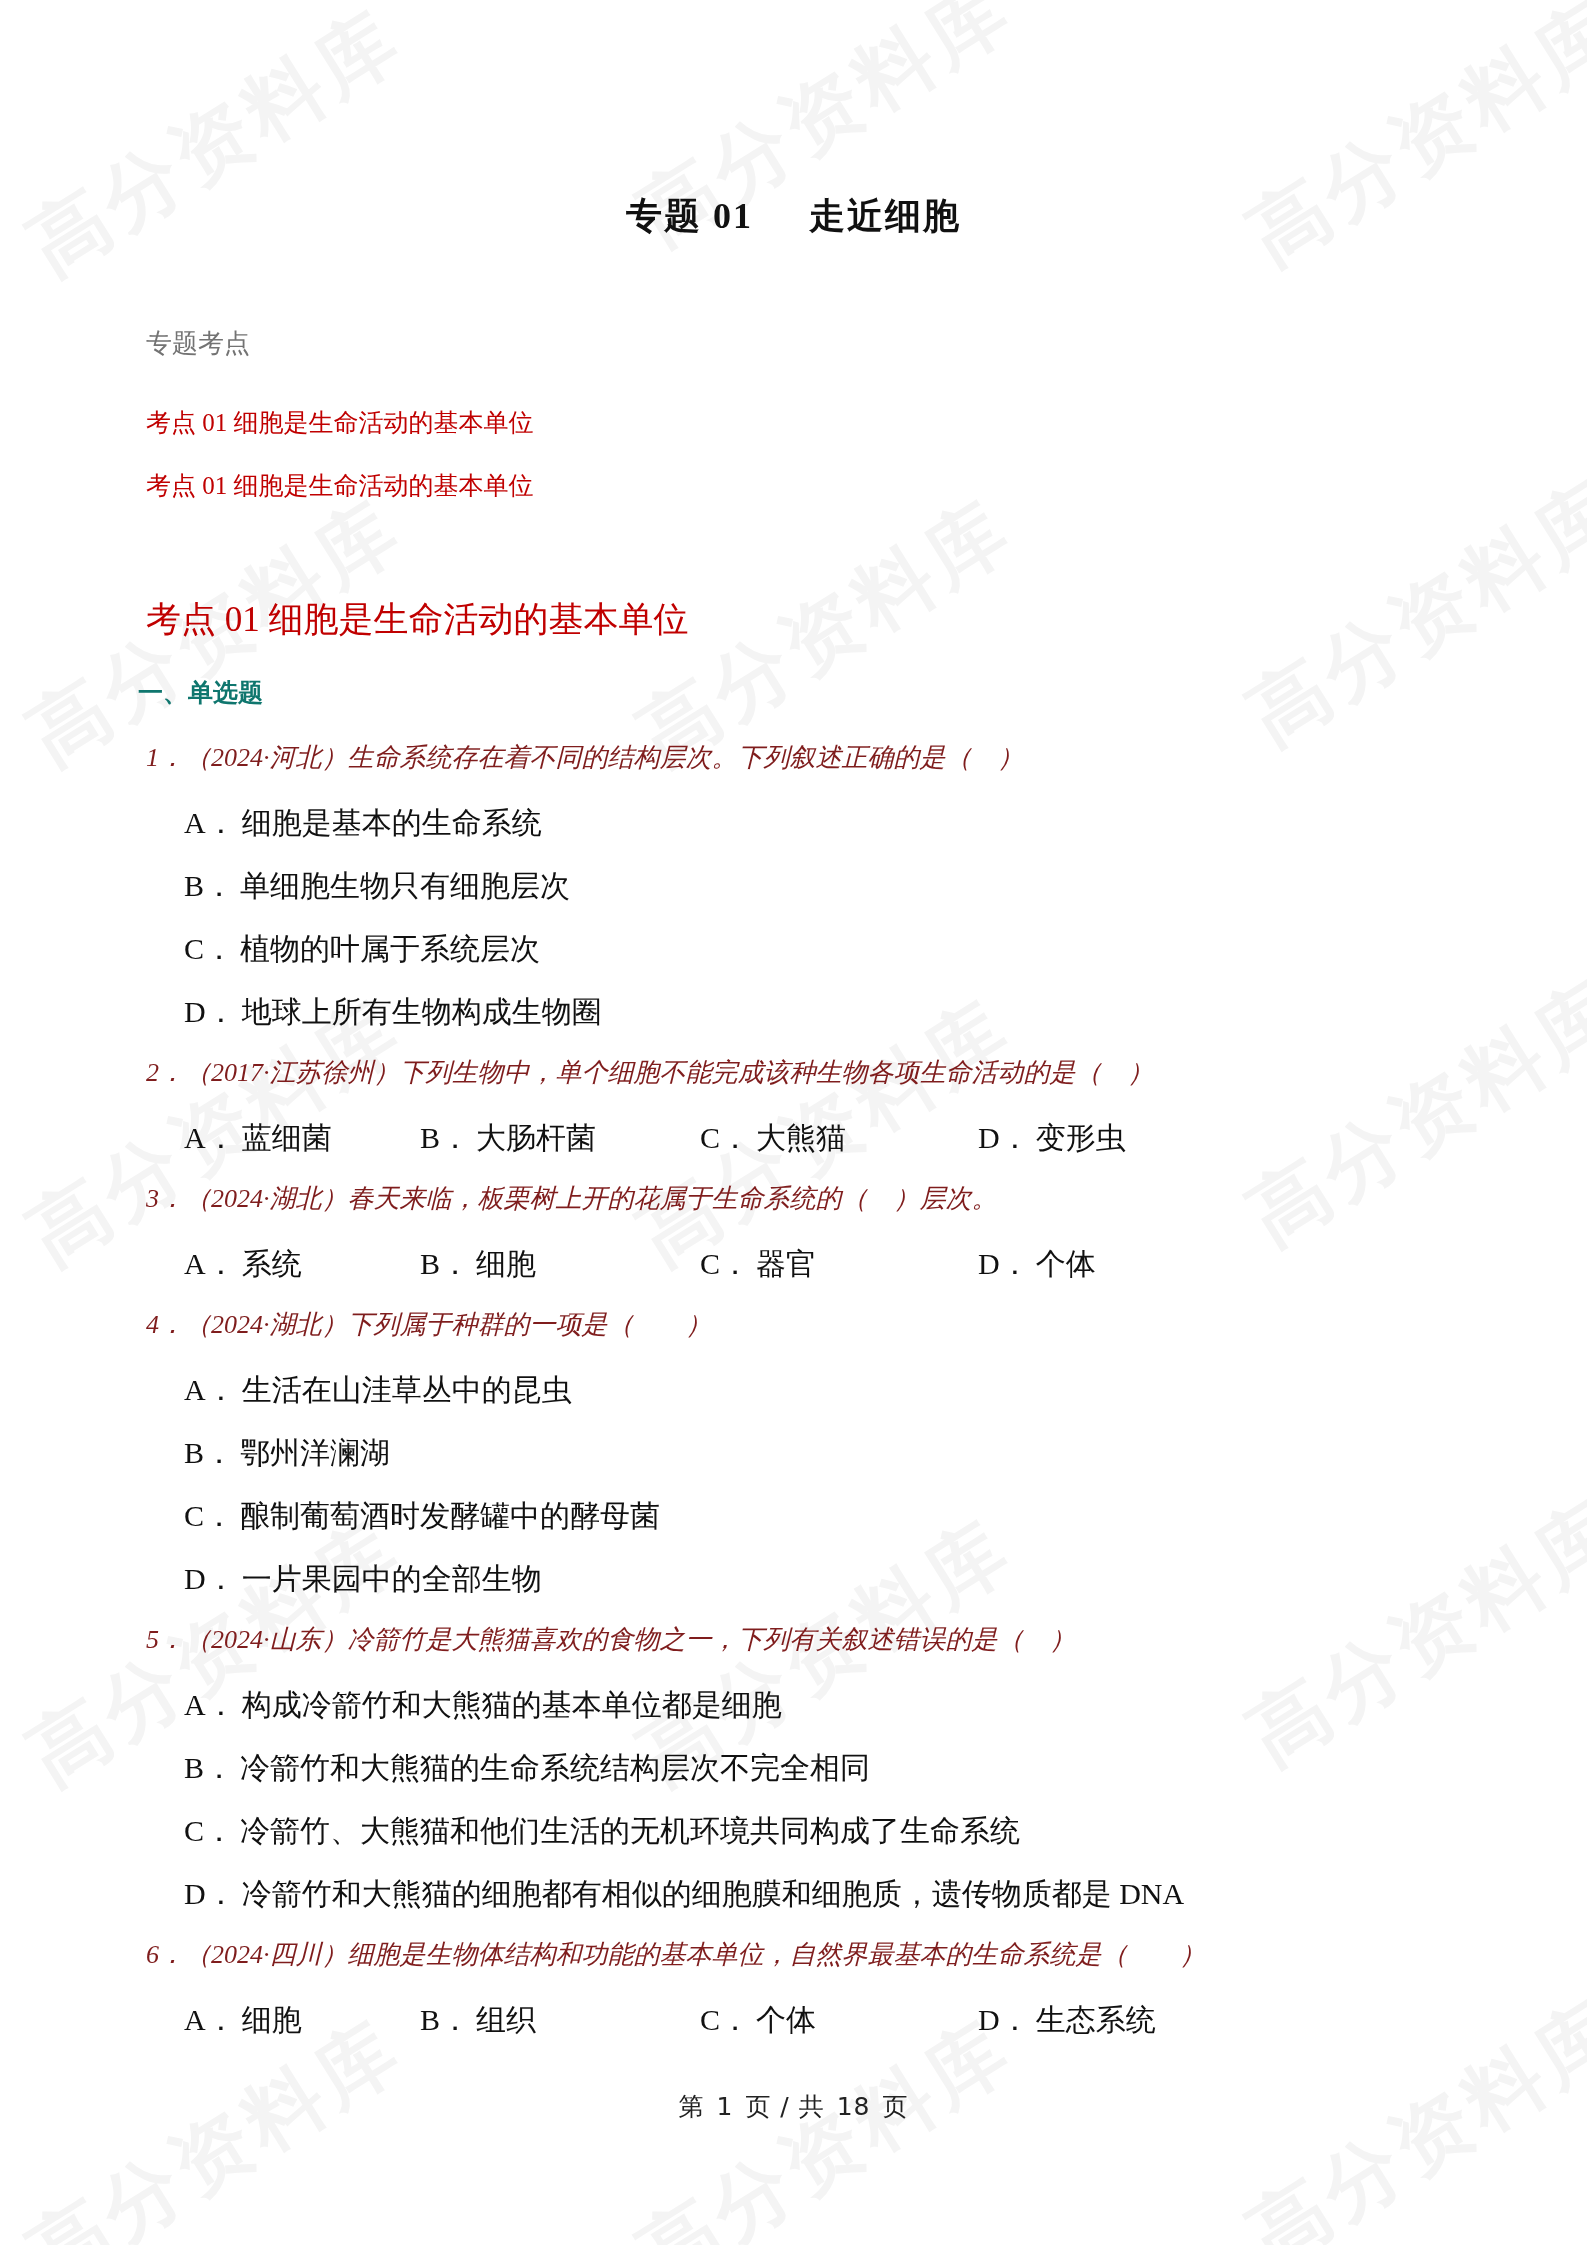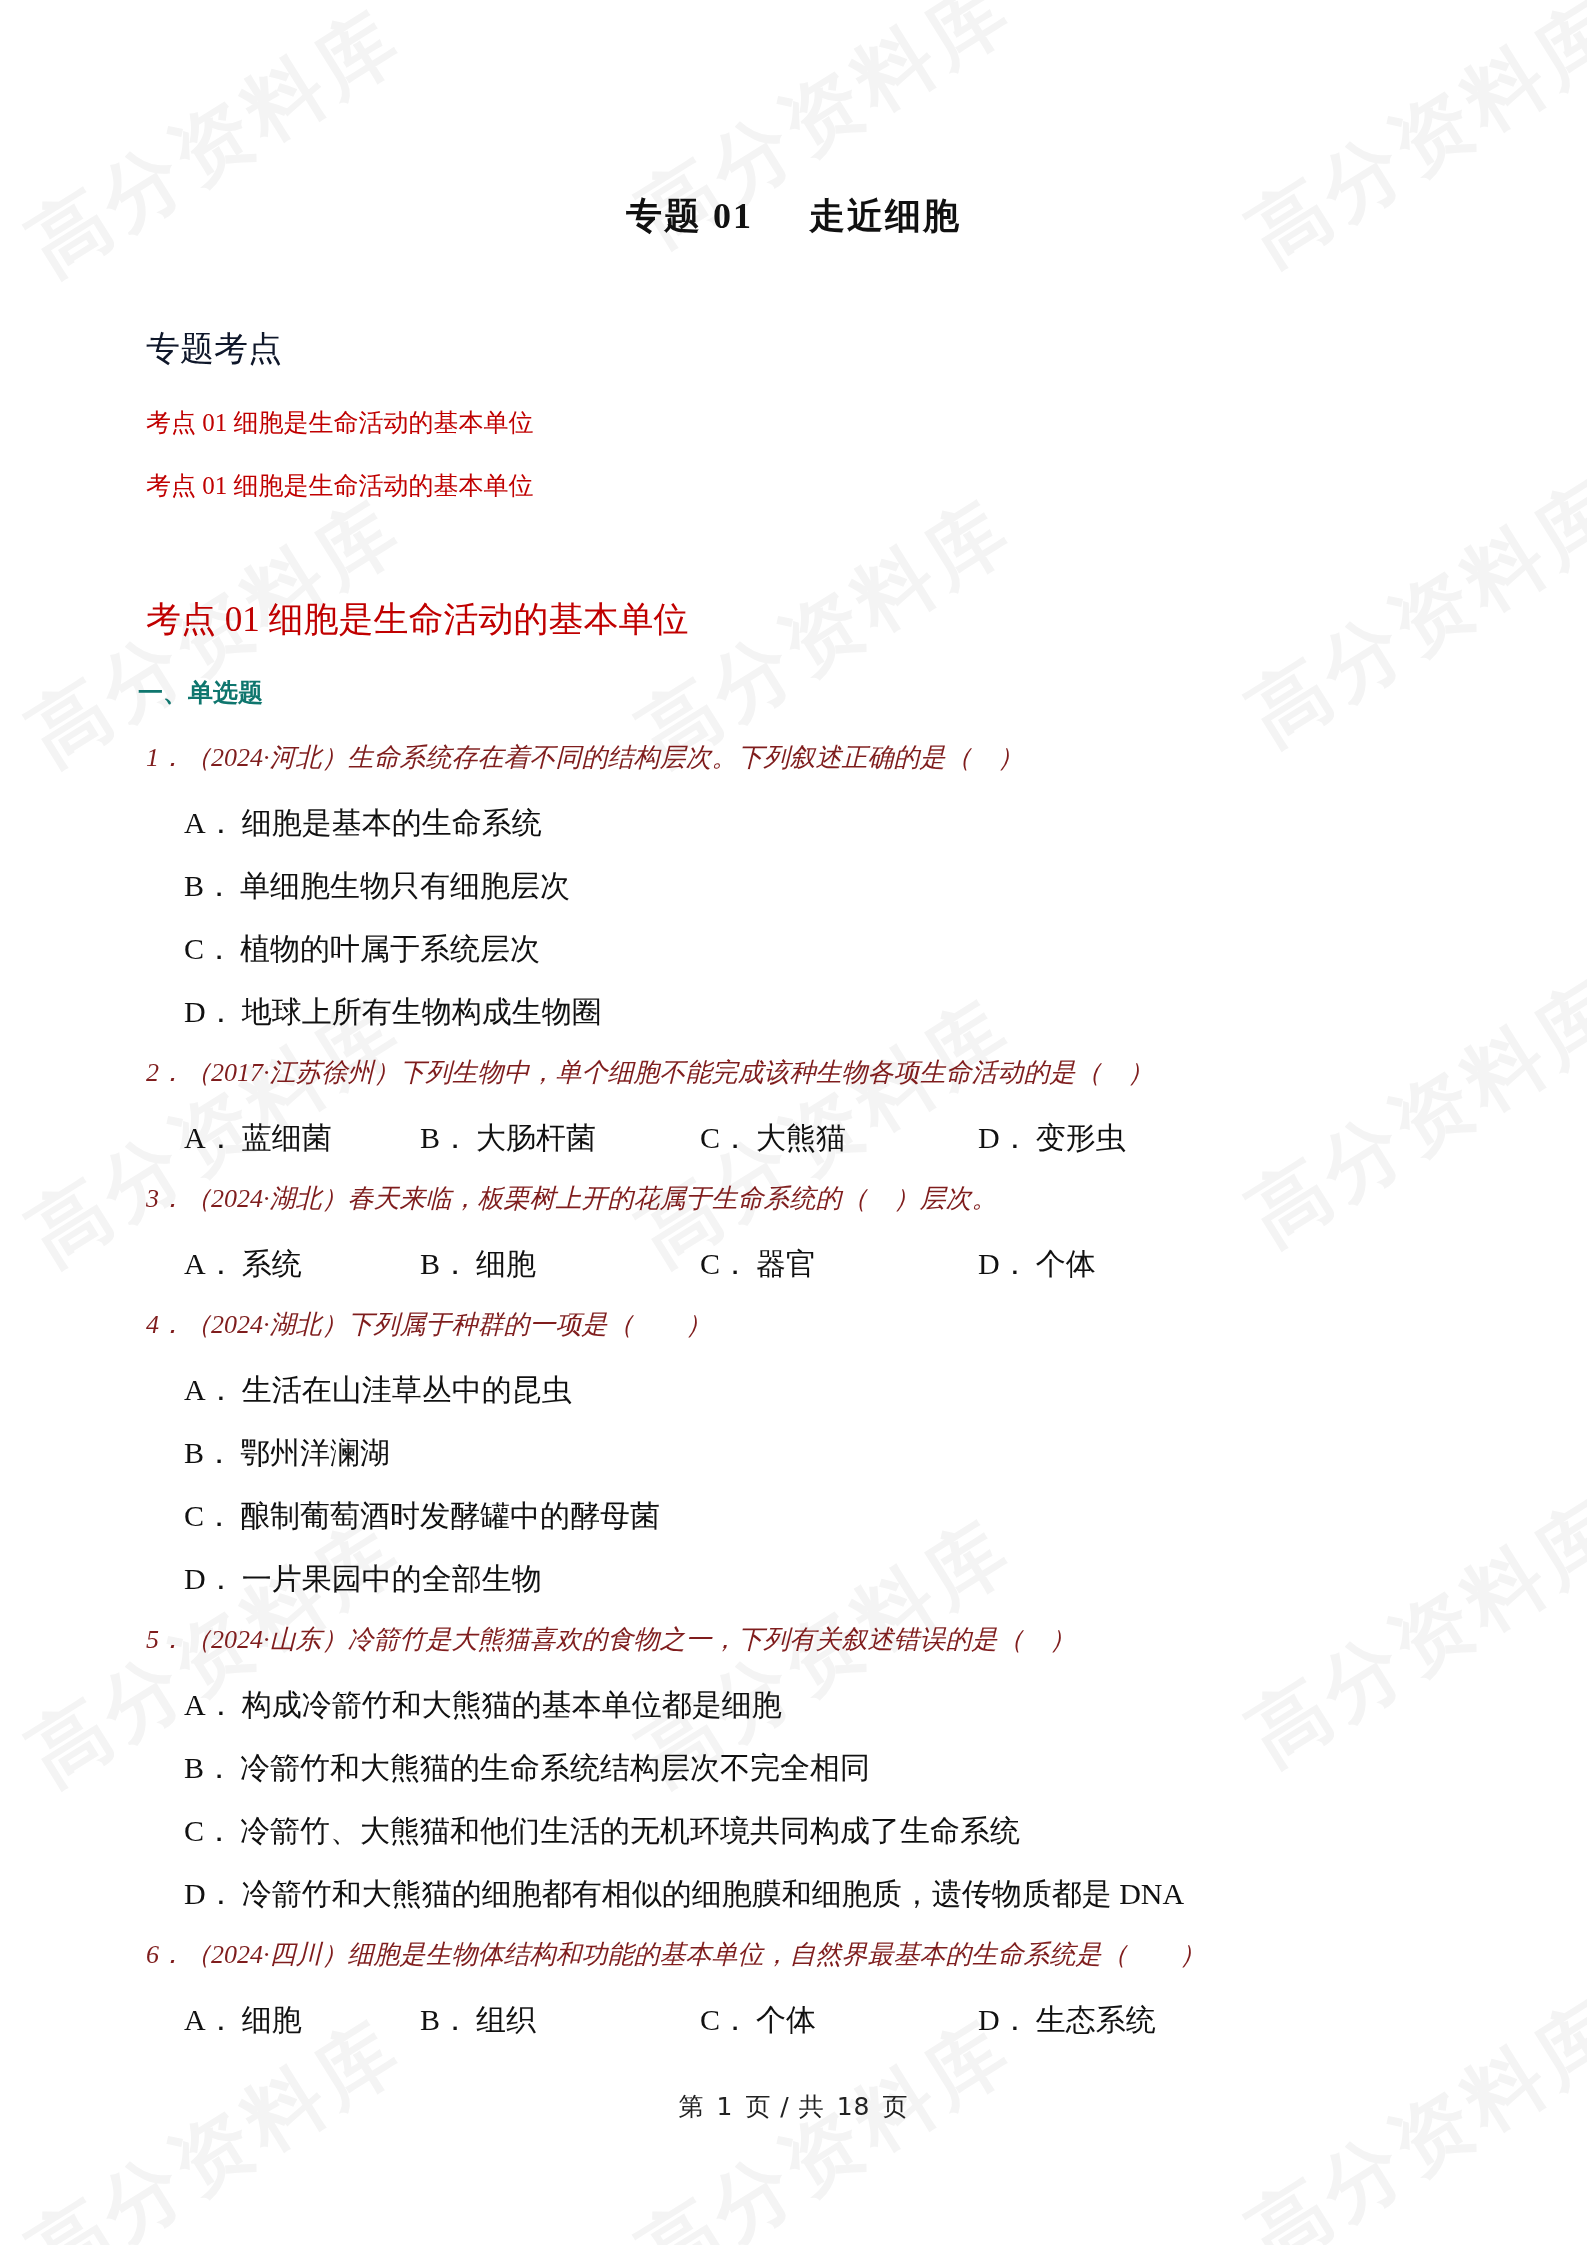--- a/index.html
+++ b/index.html
@@ -34,22 +34,22 @@
       font-size: 36px;
       font-weight: bold;
       letter-spacing: 2px;
       color: #111111;
     }
     .title .gap { display: inline-block; width: 56px; }
     .toc-heading {
       position: absolute;
       top: 326px;
       left: 146px;
-      font-size: 34px;
-      color: #0f172a;
+      font-size: 26px;
+      color: #737373;
     }
     .toc-item {
       position: absolute;
       left: 146px;
       font-size: 25px;
       color: #c00000;
     }
     .section-heading {
       position: absolute;
       top: 596px;

